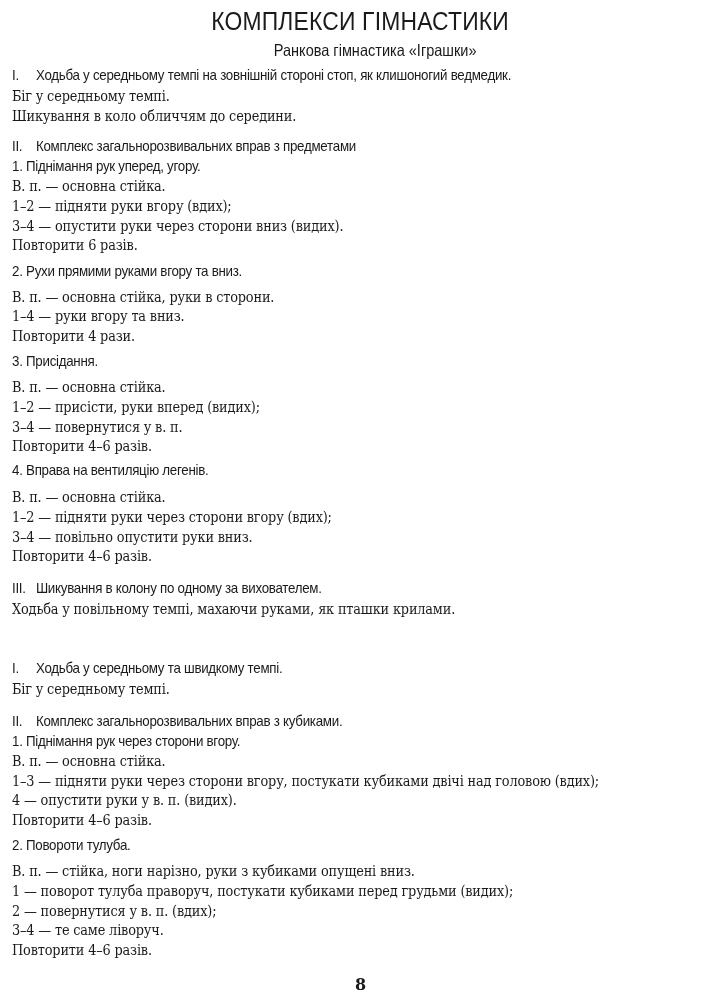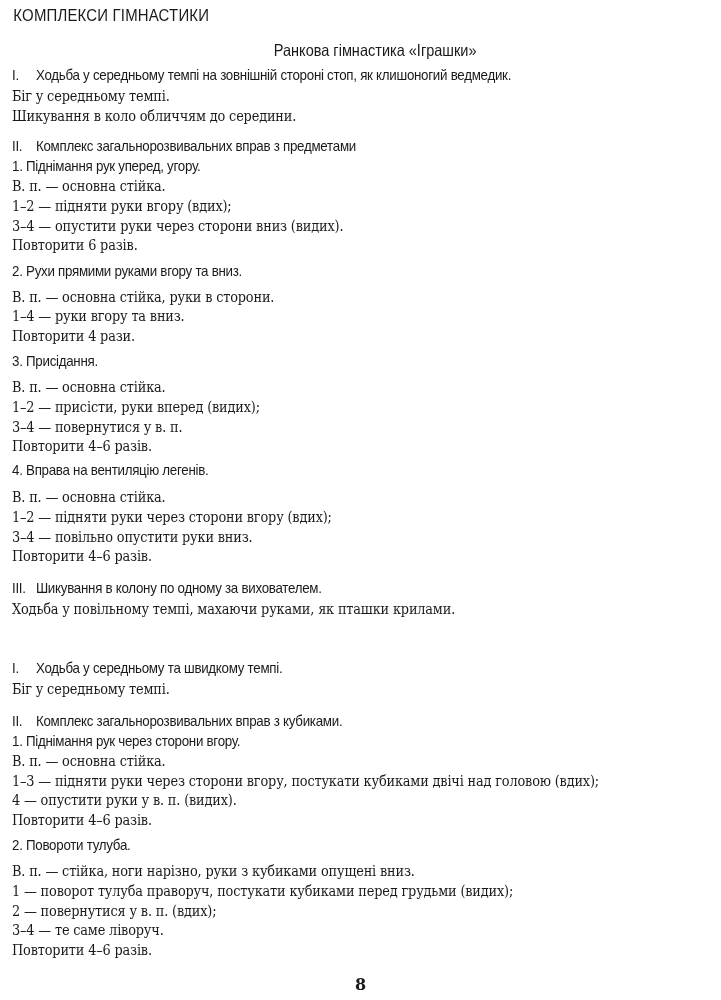--- a/index.html
+++ b/index.html
@@ -2,21 +2,21 @@
 <html><head>
 <meta charset="utf-8">
 <style>
   html, body { margin: 0; padding: 0; background: #ffffff; }
   body { width: 721px; height: 1000px; position: relative; overflow: hidden; color: #1a1a1a; }
   .page { position: absolute; left: 0; top: 0; width: 721px; height: 1000px; }
   .ln { position: absolute; left: 12px; white-space: nowrap; }
   .sans { font-family: "Liberation Sans", "DejaVu Sans", sans-serif; font-size: 14.5px; letter-spacing: -0.3px; transform: scaleX(0.92); transform-origin: left center; }
   .serif { font-family: "DejaVu Serif", "Liberation Serif", serif; font-size: 15px; letter-spacing: -0.2px; transform: scaleX(0.86); transform-origin: left center; }
   .roman { display: inline-block; width: 26px; }
-  .title { position: absolute; left: 0; width: 721px; text-align: left; top: 6px; font-family: "Liberation Sans", "DejaVu Sans", sans-serif; font-size: 17px; letter-spacing: 0.2px; }
+  .title { position: absolute; left: 0; width: 721px; text-align: center; top: 6px; font-family: "Liberation Sans", "DejaVu Sans", sans-serif; font-size: 26px; letter-spacing: 0.2px; }
   .title span { display: inline-block; transform: scaleX(0.88); }
   .subtitle { position: absolute; left: 0; width: 721px; text-align: center; font-family: Liberation Sans, sans-serif; font-size: 16.5px; margin-left: 15px; }
   .subtitle span { display: inline-block; transform: scaleX(0.88); }
   .pagenum { position: absolute; left: 0; width: 721px; text-align: center; top: 975px; font-family: "DejaVu Serif", "Liberation Serif", serif; font-size: 16px; font-weight: bold; }
 </style>
 </head>
 <body>
 
 <div class="page">
 

